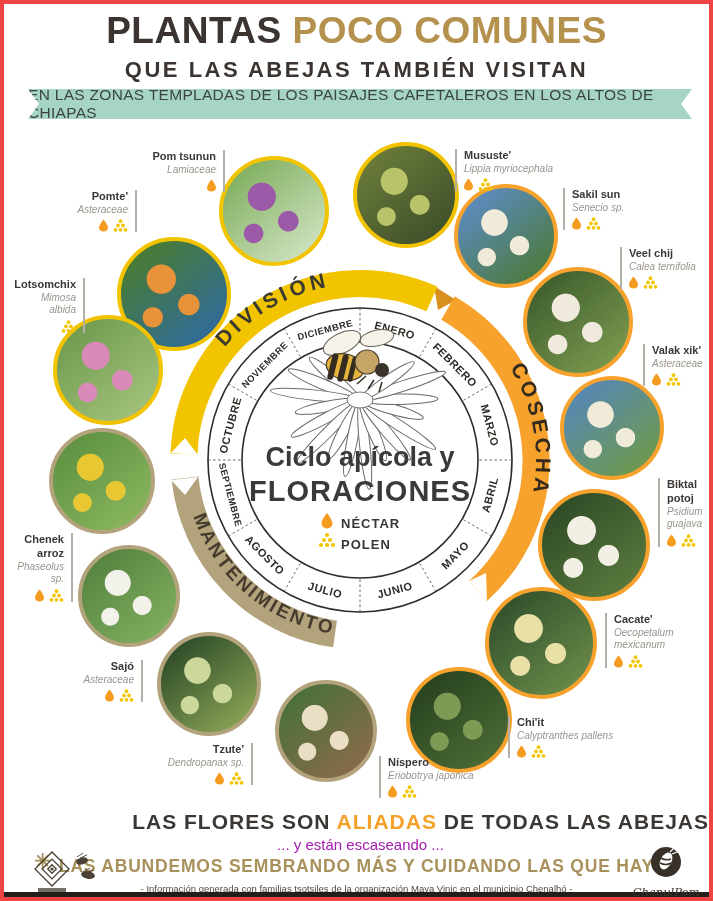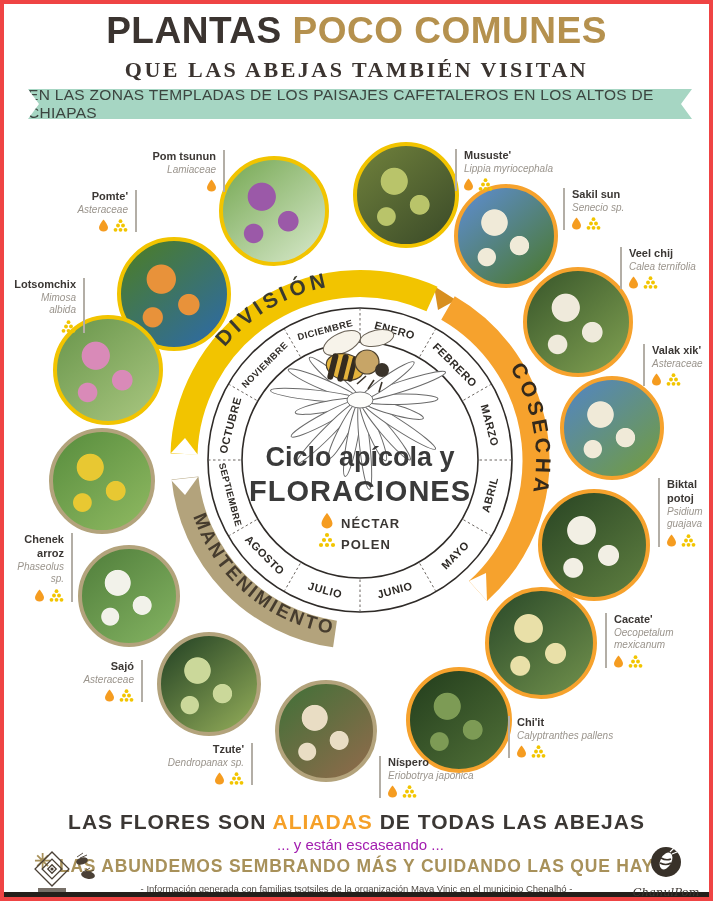--- a/index.html
+++ b/index.html
@@ -2,37 +2,37 @@
 <html><head>
 <meta charset="utf-8">
 <style>
   html,body{margin:0;padding:0;background:#ffffff;}
   .page{position:relative;width:713px;height:901px;background:#fff;overflow:hidden;
         font-family:"Liberation Sans",sans-serif;border:4px solid #ef4444;box-sizing:border-box;}
   .title{position:absolute;top:6px;left:0;width:100%;text-align:center;
          font-size:37px;font-weight:900;letter-spacing:.5px;color:#3b3430;}
   .title .accent{color:#b5914e;}
   .subtitle{position:absolute;top:53px;left:0;width:100%;text-align:center;
-            font-size:22px;font-weight:bold;letter-spacing:2.5px;color:#3b3430;font-family:Liberation Serif, serif;}
+            font-size:22px;font-weight:bold;letter-spacing:2.5px;color:#3b3430;}
   .banner{position:absolute;top:85px;left:24px;width:664px;height:30px;background:#a6d6c3;
           clip-path:polygon(0 0,100% 0,calc(100% - 11px) 50%,100% 100%,0 100%,11px 50%);
           display:flex;align-items:center;justify-content:center;
           font-size:15.5px;font-weight:normal;letter-spacing:.3px;color:#3c4540;}
   svg.diagram{position:absolute;left:0;top:0;width:713px;height:901px;z-index:1;pointer-events:none;}
   .photo{position:absolute;border-radius:50%;box-sizing:border-box;border:4px solid #ccc;z-index:2;}
   .plabel{position:absolute;z-index:3;font-size:11px;line-height:1.25;}
   .plabel.side-right{text-align:right;border-right:2px solid #b3aea6;padding-right:7px;}
   .plabel.side-left{text-align:left;border-left:2px solid #b3aea6;padding-left:7px;}
   .pname{font-weight:bold;color:#3b3734;}
   .psci{font-style:italic;color:#9a948c;font-size:10px;}
   .picons{display:flex;gap:5px;align-items:flex-end;margin-top:3px;}
   .side-right .picons{justify-content:flex-end;}
   .month{font-weight:bold;fill:#2e2a26;text-anchor:middle;}
   .arc-label{font-weight:bold;}
-  .f-line1{position:absolute;top:806px;left:0;width:100%;text-align:center;
+  .f-line1{position:absolute;top:806px;left:0;width:100%;text-align:right;
            font-size:21px;font-weight:900;letter-spacing:1px;color:#3b3734;}
   .f-line1 .hl{color:#f5a028;}
   .f-line2{position:absolute;top:832px;left:4px;width:100%;text-align:center;
            font-size:15px;font-weight:normal;color:#a21caf;}
   .f-line3{position:absolute;top:849px;left:0;width:100%;text-align:center;
            font-size:17.5px;font-weight:900;letter-spacing:.8px;color:#a8915a;}
   .f-line3 .star{font-size:20px;position:relative;top:-4px;padding:0 7px;}
   .credit{position:absolute;top:879px;left:0;width:100%;text-align:center;
           font-size:9.5px;color:#4f4a45;}
   .bottombar{position:absolute;bottom:0;left:0;width:100%;height:5px;background:#241f1a;}

